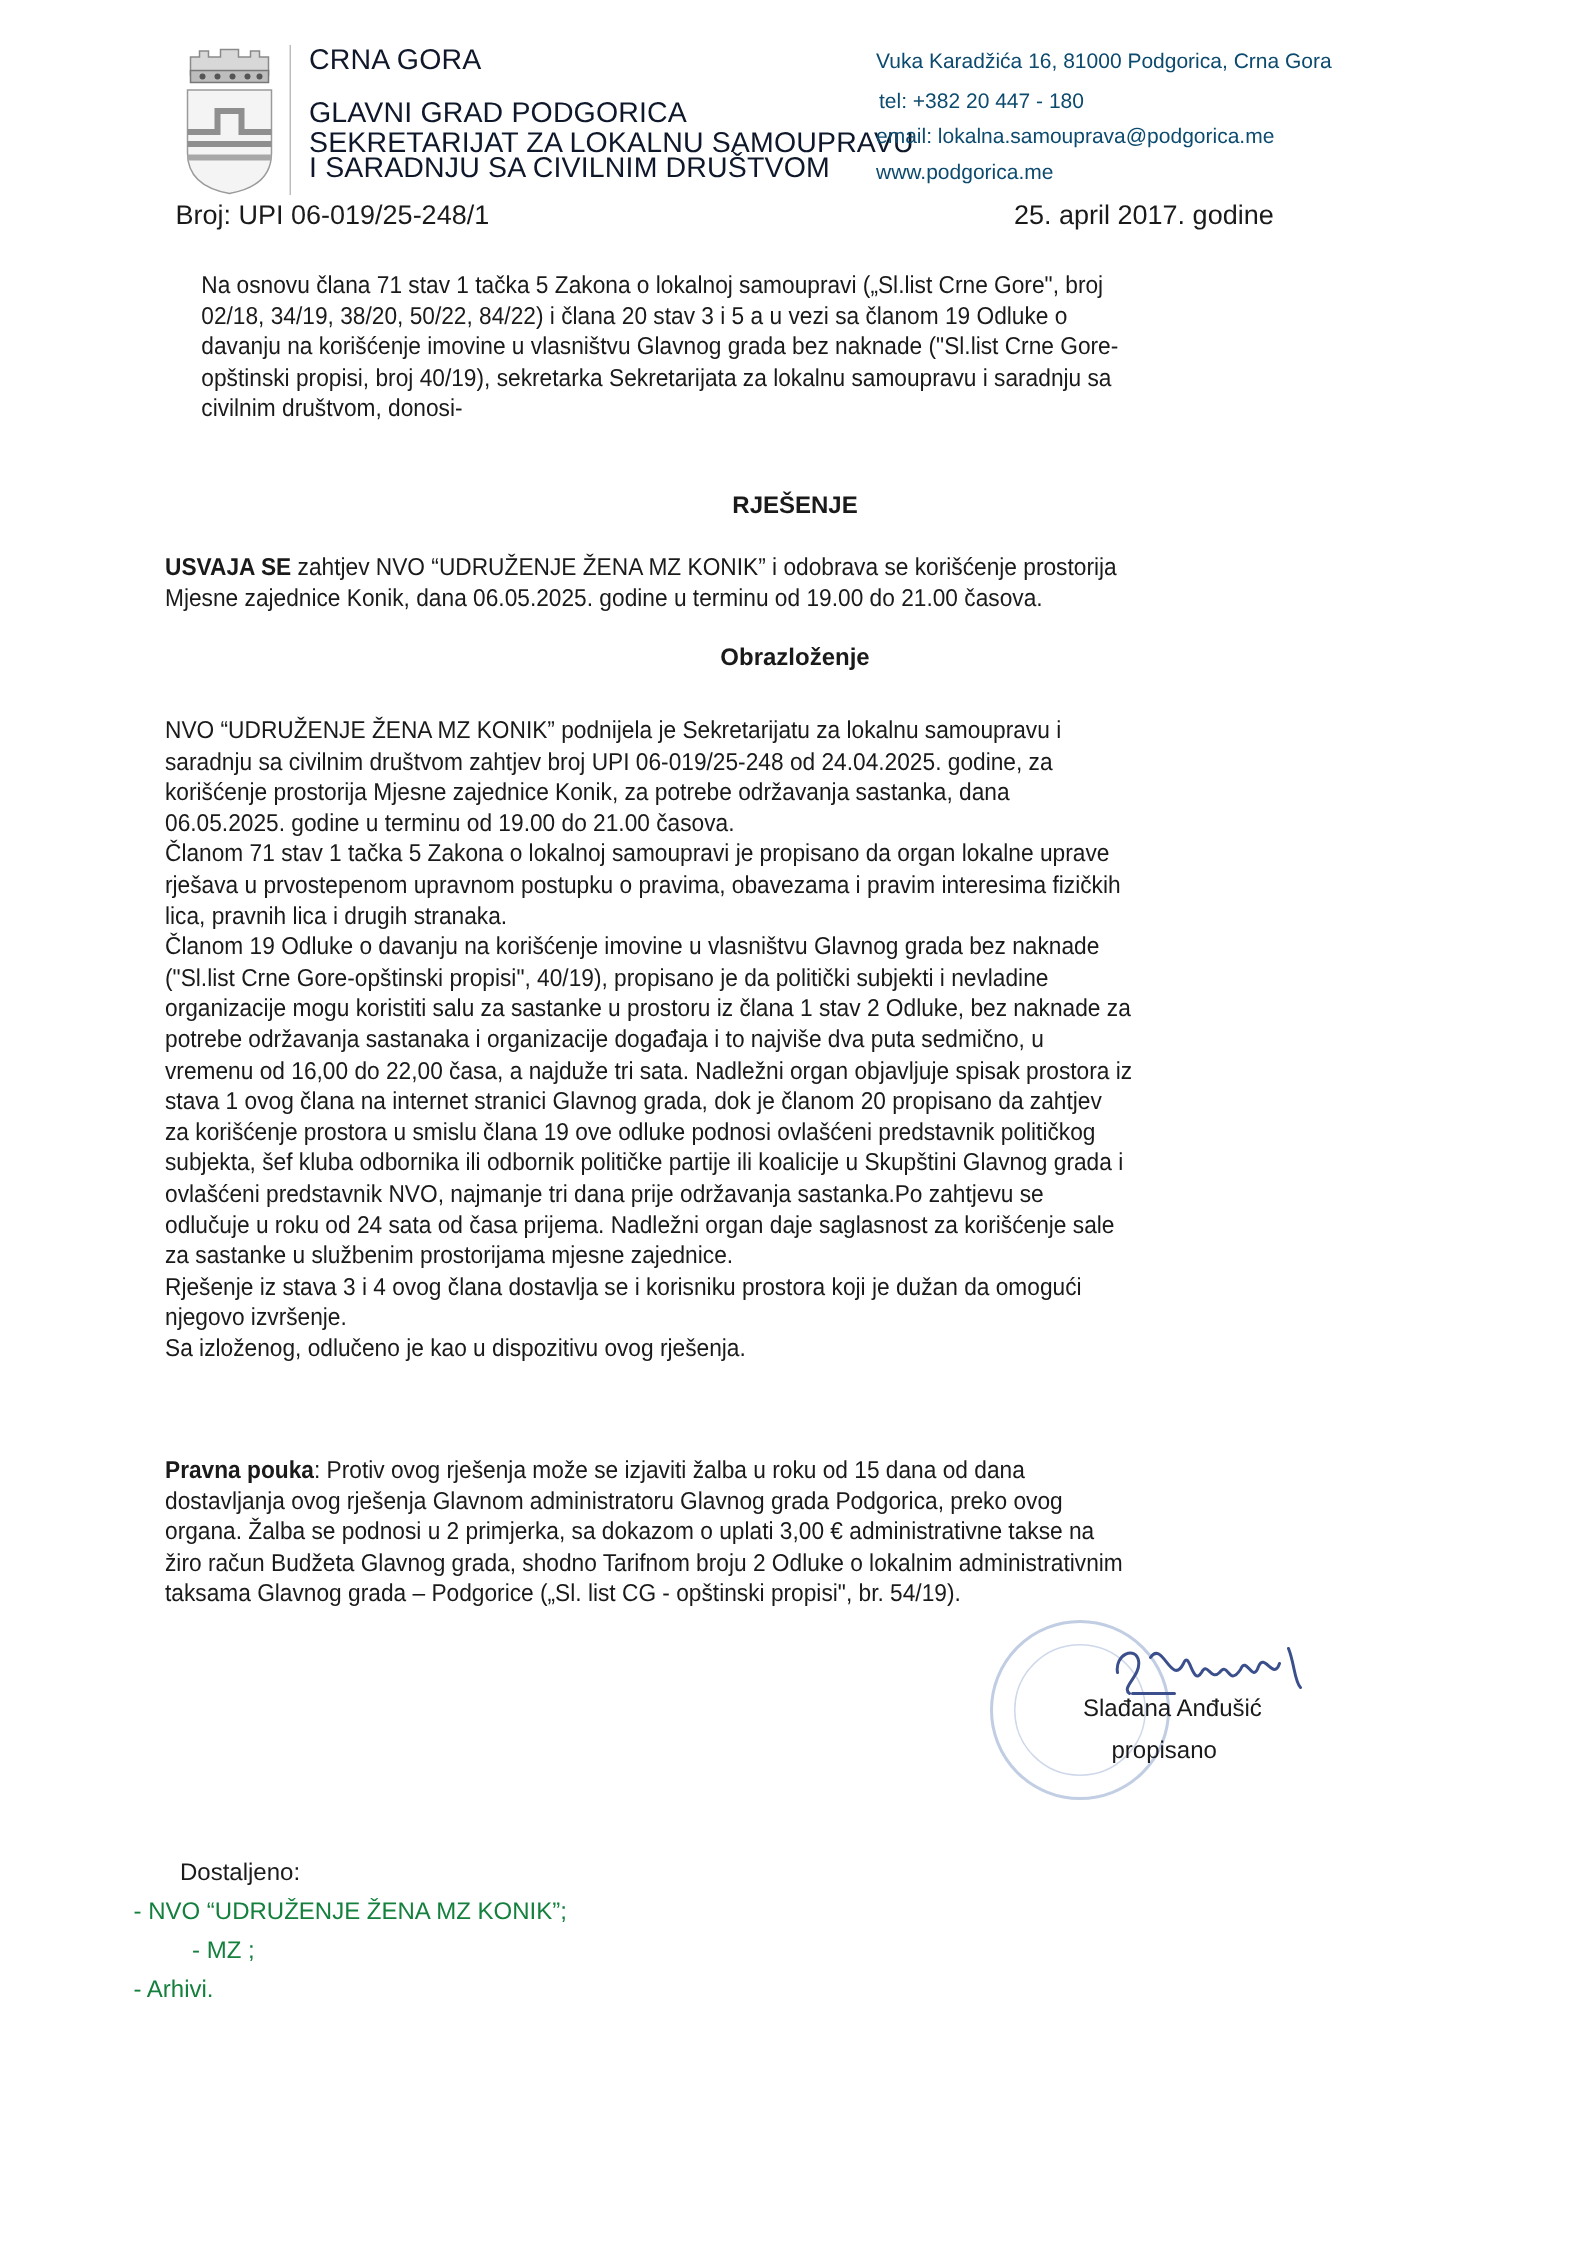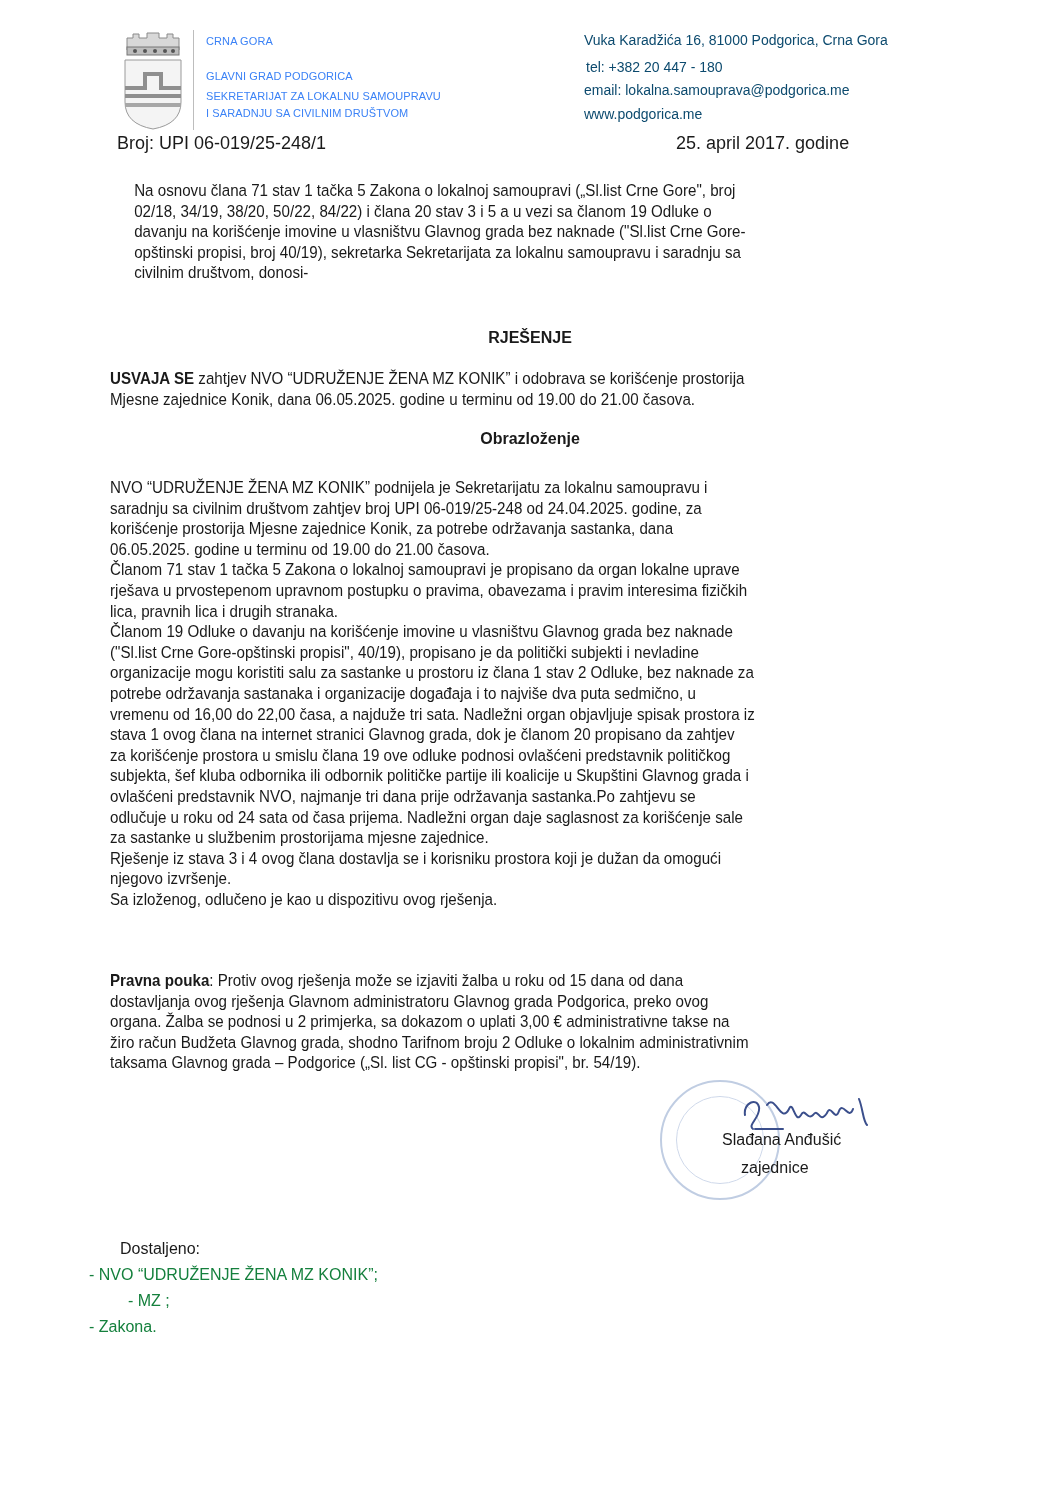--- a/index.html
+++ b/index.html
@@ -4,21 +4,21 @@
 <style>
   * { box-sizing: border-box; margin: 0; padding: 0; }
   html, body { width: 1058px; height: 1497px; background: #ffffff; overflow: hidden; }
   body { position: relative; font-family: "Liberation Sans", sans-serif; color: #141414; }
 
   .abs { position: absolute; }
 
   
   .crest { left: 121px; top: 32px; width: 64px; height: 98px; }
   .vline { left: 193px; top: 30px; width: 1px; height: 100px; background: #bdbdbd; }
-  .org { left: 206px; font-size: 11px; letter-spacing: 0.1px; color: #3b82f6; line-height: 16px; }
+  .org { left: 206px; font-size: 19px; letter-spacing: 0.1px; color: #0f172a; line-height: 16px; }
   .org-1 { top: 33px; }
   .org-2 { top: 68px; }
   .org-3 { top: 88px; }
   .org-4 { top: 105px; }
   .contact { left: 584px; font-size: 14px; color: #0c4a6e; line-height: 16px; }
   .c-1 { top: 32px; }
   .c-2 { top: 59px; left: 586px; }
   .c-3 { top: 82px; }
   .c-4 { top: 106px; }
   .broj { left: 117px; top: 133px; font-size: 18px; color: #1a1a1a; }
@@ -136,18 +136,18 @@
 
 <div class="abs stamp">
   <div class="stamp-inner"></div>
 </div>
 <div class="abs sig-svg">
   <svg width="150" height="50" viewBox="0 0 150 50">
     <path d="M10 30 C 8 18, 22 12, 24 22 C 26 32, 12 40, 18 44 M20 44 L48 44 M32 20 C 40 8, 46 40, 54 24 C 58 14, 60 40, 66 30 C 70 22, 72 36, 78 30 C 84 22, 84 40, 92 28 C 96 18, 100 38, 104 26 C 108 16, 114 36, 118 24 M124 14 C 128 24, 128 36, 132 40" fill="none" stroke="#3b4f8c" stroke-width="2" stroke-linecap="round"></path>
   </svg>
 </div>
 <div class="abs sig-name">Slađana Anđušić</div>
-<div class="abs sig-role">zajednice</div>
+<div class="abs sig-role">propisano</div>
 
 <div class="abs dost">Dostaljeno:</div>
 <div class="abs dl dl-1">- NVO “UDRUŽENJE ŽENA MZ KONIK”;</div>
 <div class="abs dl dl-2">- MZ ;</div>
-<div class="abs dl dl-3">- Zakona.</div>
+<div class="abs dl dl-3">- Arhivi.</div>
 
 </body></html>

